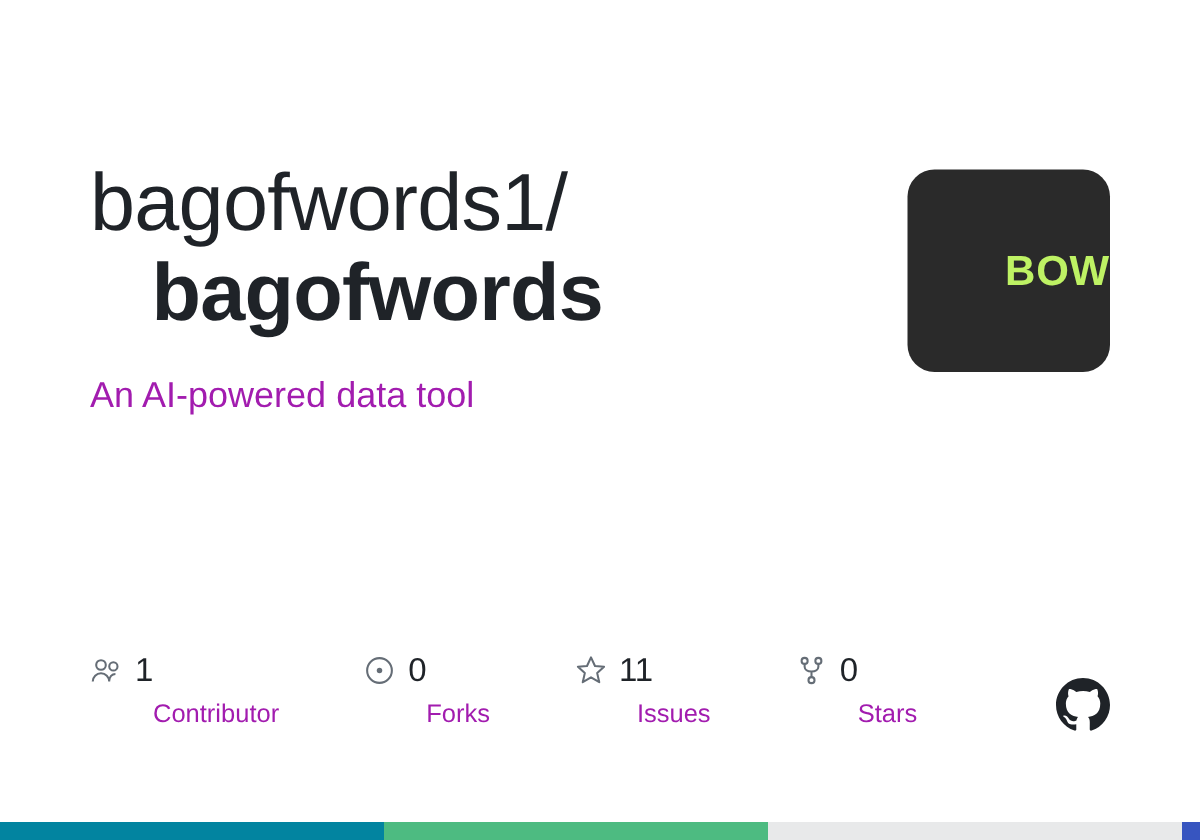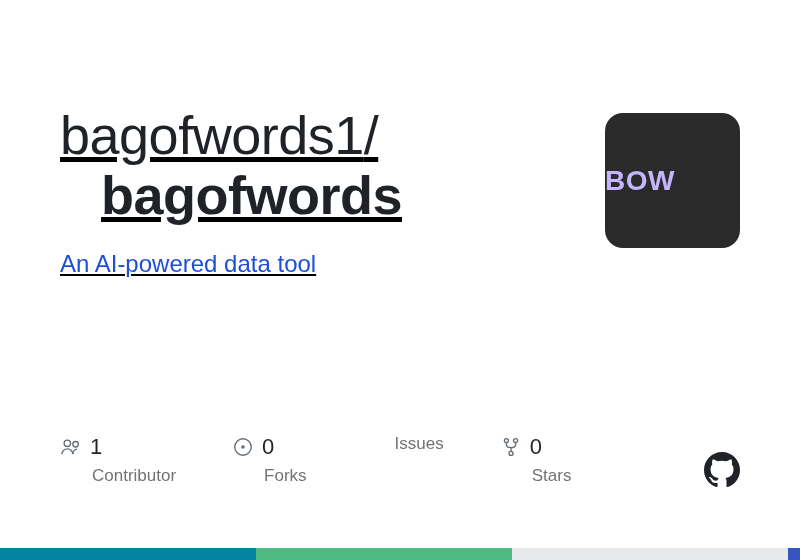--- a/index.html
+++ b/index.html
@@ -16,53 +16,52 @@
       overflow: hidden;
     }
     .container {
       padding: 105px 60px 0 60px;
       display: flex;
       justify-content: space-between;
       align-items: flex-start;
     }
     .left-col {
       flex: 1;
-      text-decoration: underline;
     }
     .title {
       font-size: 54px;
       line-height: 1.12;
       color: #1f2328;
       font-weight: 400;
       letter-spacing: -0.5px;
     }
     .title-owner {
       font-weight: 400;
       color: #1f2328;
     }
     .title-repo {
       font-weight: 700;
       color: #1f2328;
       margin-left: 41px;
     }
     .description {
       font-size: 24px;
-      color: #1d4ed8;
+      color: #a21caf;
       margin-top: 24px;
       font-weight: 400;
     }
     .logo-card {
       width: 135px;
       height: 135px;
       background: #2a2a2a;
       border-radius: 18px;
       display: flex;
       align-items: center;
-      justify-content: flex-start;
-      color: #c4b5fd;
+      justify-content: flex-end;
+      color: #bef264;
       font-size: 28px;
       font-weight: 700;
       letter-spacing: 0.5px;
       margin-top: 8px;
     }
     .stats-row {
       position: absolute;
       bottom: 74px;
       left: 60px;
       right: 60px;
@@ -94,23 +93,23 @@
       fill: none;
       stroke-width: 1.5;
     }
     .stat-value {
       font-size: 22px;
       color: #1f2328;
       font-weight: 400;
     }
     .stat-label {
       font-size: 17px;
-      color: #737373;
-      font-weight: 400;
-      margin-left: 32px;
+      color: #a21caf;
+      font-weight: 400;
+      margin-left: 42px;
     }
     .github-icon {
       position: absolute;
       bottom: 72px;
       right: 60px;
       width: 36px;
       height: 36px;
     }
     .github-icon svg {
       width: 36px;
@@ -172,20 +171,28 @@
             <circle cx="12" cy="12" r="9"></circle>
             <circle cx="12" cy="12" r="2" fill="#656d76" stroke="none"></circle>
           </svg>
       </span>
       <span class="stat-value">0</span>
     </div>
     <span class="stat-label">Forks</span>
   </div>
 
   <div class="stat">
+    <div class="stat-top">
+      <span class="stat-icon">
+        <svg viewBox="0 0 24 24">
+            <path d="M12 2.5l2.9 6.2 6.6.6-5 4.6 1.5 6.6L12 17l-6 3.5 1.5-6.6-5-4.6 6.6-.6z" stroke-linejoin="round"></path>
+          </svg>
+      </span>
+      <span class="stat-value">11</span>
+    </div>
     <span class="stat-label">Issues</span>
   </div>
 
   <div class="stat">
     <div class="stat-top">
       <span class="stat-icon">
         <svg viewBox="0 0 24 24">
             <circle cx="7" cy="5" r="2.2"></circle>
             <circle cx="17" cy="5" r="2.2"></circle>
             <circle cx="12" cy="19" r="2.2"></circle>

